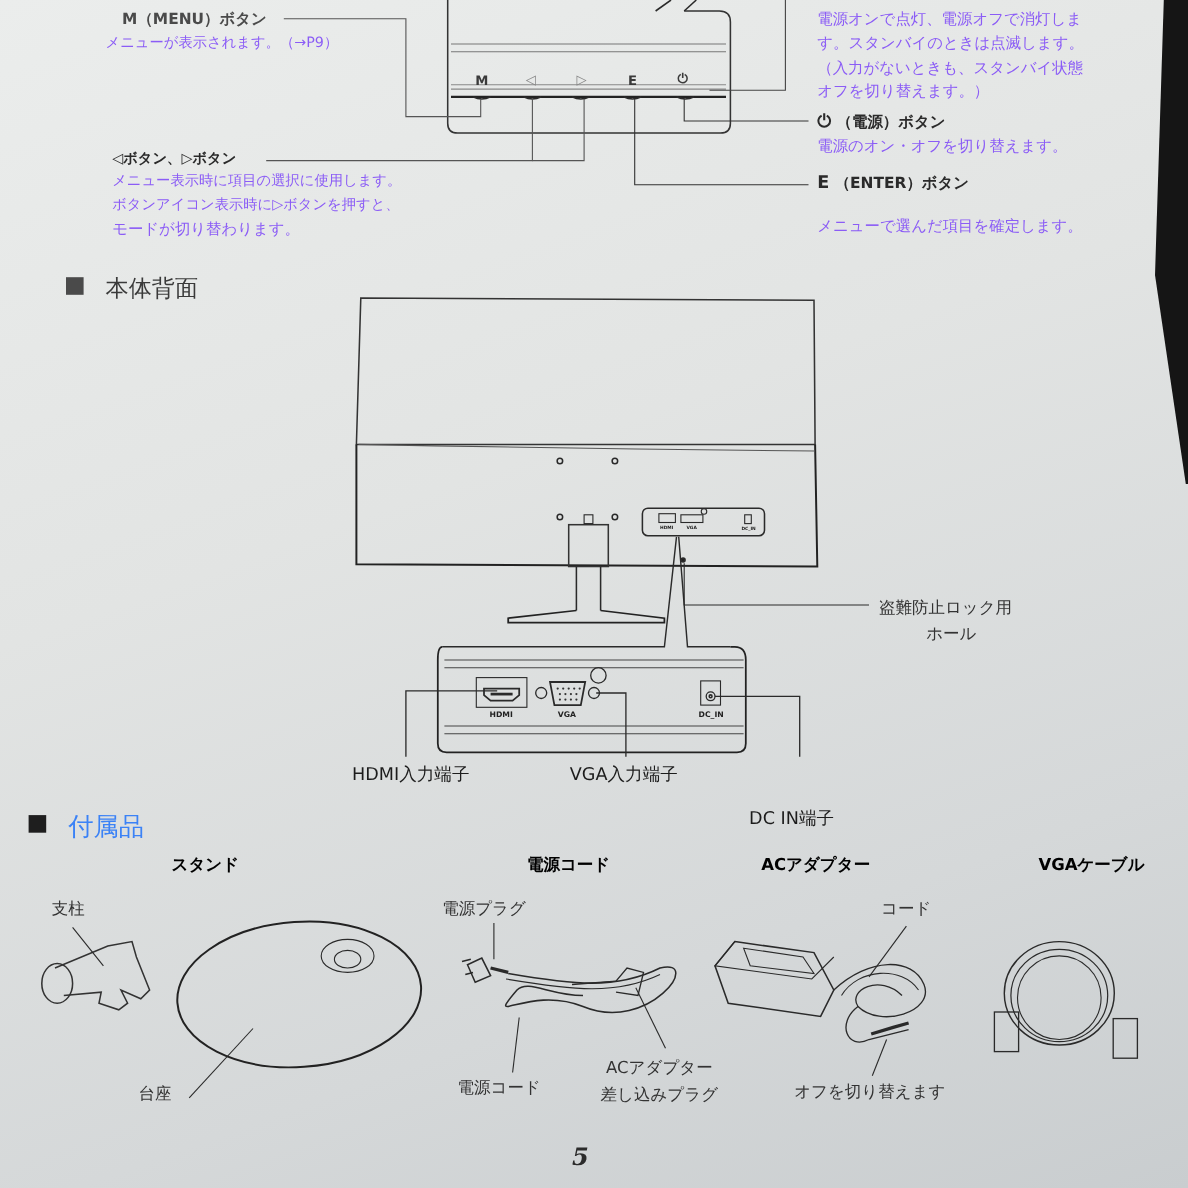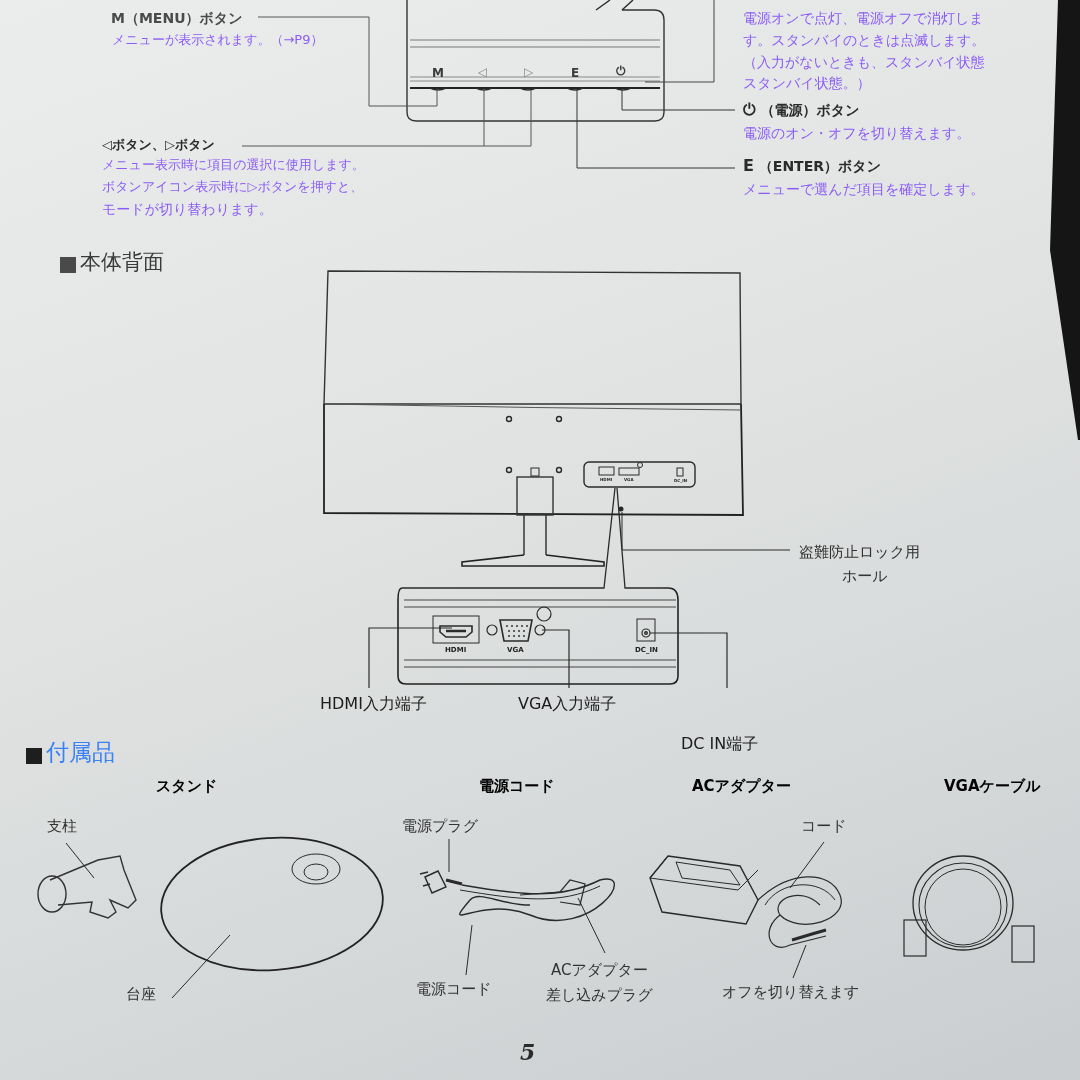--- a/index.html
+++ b/index.html
@@ -13,21 +13,21 @@
     position: absolute; right: 0; top: 0; width: 40px; height: 440px;
     background: #151515;
     clip-path: polygon(18px 0, 40px 0, 40px 440px, 38px 440px, 10px 250px);
   }
   svg.art { position: absolute; left: 0; top: 0; }
   .t { position: absolute; white-space: nowrap; line-height: 1; }
   .faint { color: #8d8f90; }
   .body { color: #8b5cf6; font-size: 14px; }
   .title { font-weight: bold; font-size: 14px; color: #2a2a2a; }
   .big { font-size: 16px; font-weight: bold; }
-  .heading { font-size: 21px; color: #3a3a3a; display: flex; align-items: flex-end; gap: 4px; }
+  .heading { font-size: 21px; color: #3a3a3a; display: flex; align-items: flex-start; gap: 20px; }
   .heading .sq { width: 16px; height: 16px; background: #4a4a4a; display: inline-block; }
   .heading.dark { color: #3b82f6; font-size: 23px; }
   .heading.dark .sq { background: #1e1e1e; }
   .label { font-size: 15px; color: #333; }
   .port-label { font-size: 16px; color: #1c1c1c; }
   .acc-title { font-size: 15px; font-weight: bold; color: #000000; }
   .page-num { font-size: 22px; font-style: italic; font-weight: bold; font-family: "DejaVu Serif", serif; }
   .btn-glyph { font-size: 12px; font-weight: bold; color: #3a3a3a; position: absolute; }
   .small-port { font-size: 7px; font-weight: bold; position: absolute; color: #222; }
 </style>
@@ -178,43 +178,43 @@
 
 <div>
   <span class="btn-glyph" style="left:432px;top:66px">M</span>
   <span class="btn-glyph" style="left:478px;top:65px;font-weight:normal;color:#888">◁</span>
   <span class="btn-glyph" style="left:524px;top:65px;font-weight:normal;color:#888">▷</span>
   <span class="btn-glyph" style="left:571px;top:66px">E</span>
   <span class="btn-glyph" style="left:616px;top:64px">⏻</span>
 </div>
 
 <div class="t title" style="left:111px;top:11px;color:#4a4a4a">M（MENU）ボタン</div>
-<div class="t body faint" style="left:112px;top:33px;font-size:13px">メニューが表示されます。（→P9）</div>
+<div class="t body faint" style="left:96px;top:33px;font-size:13px">メニューが表示されます。（→P9）</div>
 
 <div class="t title faint" style="left:102px;top:138px;font-weight:bold;font-size:13px">◁ボタン、▷ボタン</div>
 <div class="t body faint" style="left:102px;top:158px;font-size:13px">メニュー表示時に項目の選択に使用します。</div>
 <div class="t body faint" style="left:102px;top:180px;font-size:13px">ボタンアイコン表示時に▷ボタンを押すと、</div>
 <div class="t body faint" style="left:102px;top:202px;font-size:14px">モードが切り替わります。</div>
 
 <div class="t body" style="left:743px;top:11px">電源オンで点灯、電源オフで消灯しま</div>
 <div class="t body" style="left:743px;top:33px">す。スタンバイのときは点滅します。</div>
 <div class="t body" style="left:743px;top:55px">（入力がないときも、スタンバイ状態</div>
-<div class="t body" style="left:743px;top:76px">スタンバイ状態。）</div>
+<div class="t body" style="left:743px;top:76px">オフを切り替えます。）</div>
 
 <div class="t title" style="left:743px;top:102px">
   <span class="big">⏻</span>
   <span>（電源）ボタン</span>
 </div>
 <div class="t body" style="left:743px;top:126px">電源のオン・オフを切り替えます。</div>
 
 <div class="t title" style="left:743px;top:158px">
   <span class="big">E</span>
   <span>（ENTER）ボタン</span>
 </div>
-<div class="t body" style="left:743px;top:182px">メニューで選んだ項目を確定します。</div>
+<div class="t body" style="left:743px;top:199px">メニューで選んだ項目を確定します。</div>
 
 <div class="t heading" style="left:60px;top:252px">
   <span class="sq"></span>
   <span>本体背面</span>
 </div>
 
 <div class="t label" style="left:799px;top:545px">盗難防止ロック用</div>
 <div class="t label" style="left:842px;top:569px">ホール</div>
 
 <div class="small-port" style="left:600px;top:477px;font-size:4px">HDMI</div>

